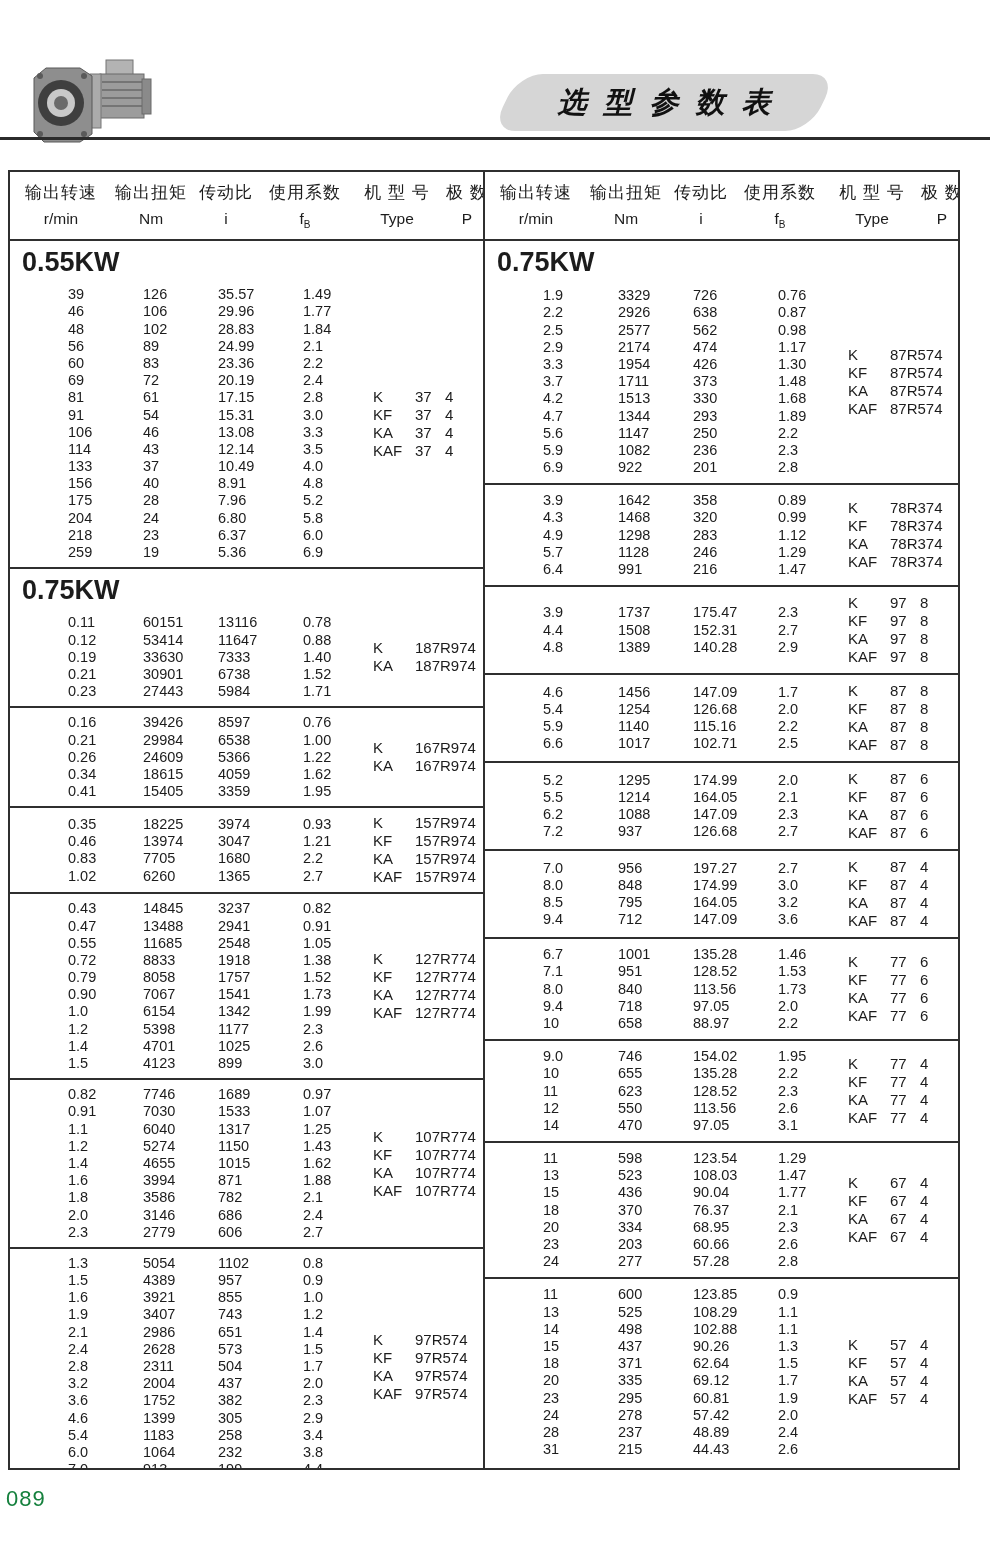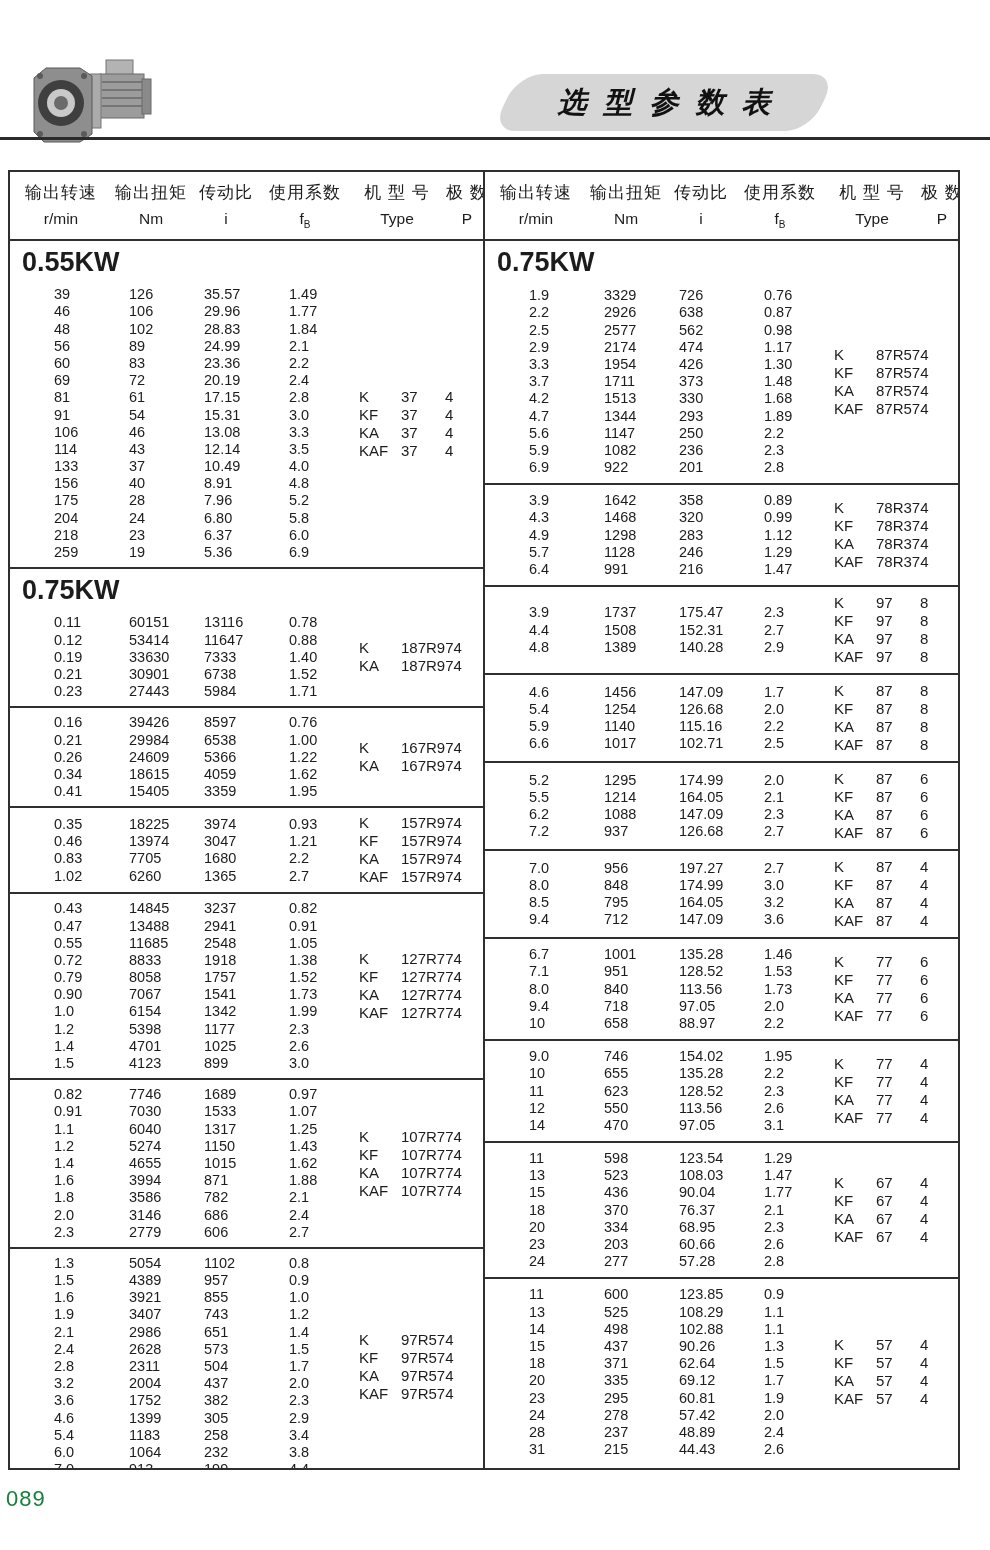--- a/index.html
+++ b/index.html
@@ -35,21 +35,21 @@
   }
   .hcell{text-align:center;line-height:1.55;}
   .hname{font-size:17px;letter-spacing:1px;white-space:nowrap;}
   .hunit{font-size:15.5px;}
   .hunit sub{font-size:10px;}
   .half-content{flex:1;display:flex;flex-direction:column;overflow:hidden;}
   .sec-title{flex:0 0 auto;font-weight:bold;font-size:27px;line-height:1.12;padding:6px 0 3px 12px;}
   .block{flex:0 0 auto;display:flex;align-items:center;padding:6px 0;}
   .half-right .block{padding:7px 0;}
   .bordered{border-bottom:2px solid #2f2f2f;}
-  .rows{flex:0 0 335px;padding-left:44px;box-sizing:border-box;}
+  .rows{flex:0 0 335px;padding-left:58px;box-sizing:border-box;}
   .drow{display:flex;height:17.2px;line-height:17.2px;font-size:14.5px;white-space:nowrap;}
   .c1{width:75px;}.c2{width:75px;}.c3{width:85px;}.c4{width:60px;}
   .types{flex:1;align-self:center;padding:0 8px 0 10px;}
   .trow{display:flex;height:18px;line-height:18px;font-size:15px;white-space:nowrap;}
   .tprefix{width:42px;}.tmodel{flex:1;}.tp{flex:0 0 30px;}
   .page-number{position:absolute;left:6px;top:1486px;font-size:22px;letter-spacing:1px;color:#15803d;}
 </style>
 </head>
 <body>
 

